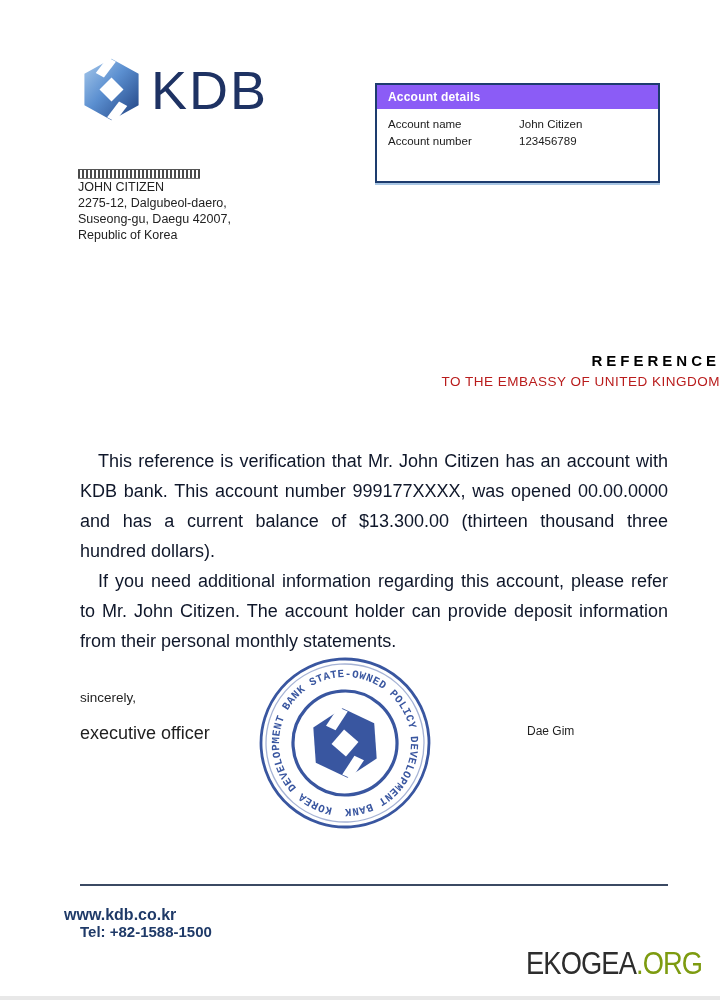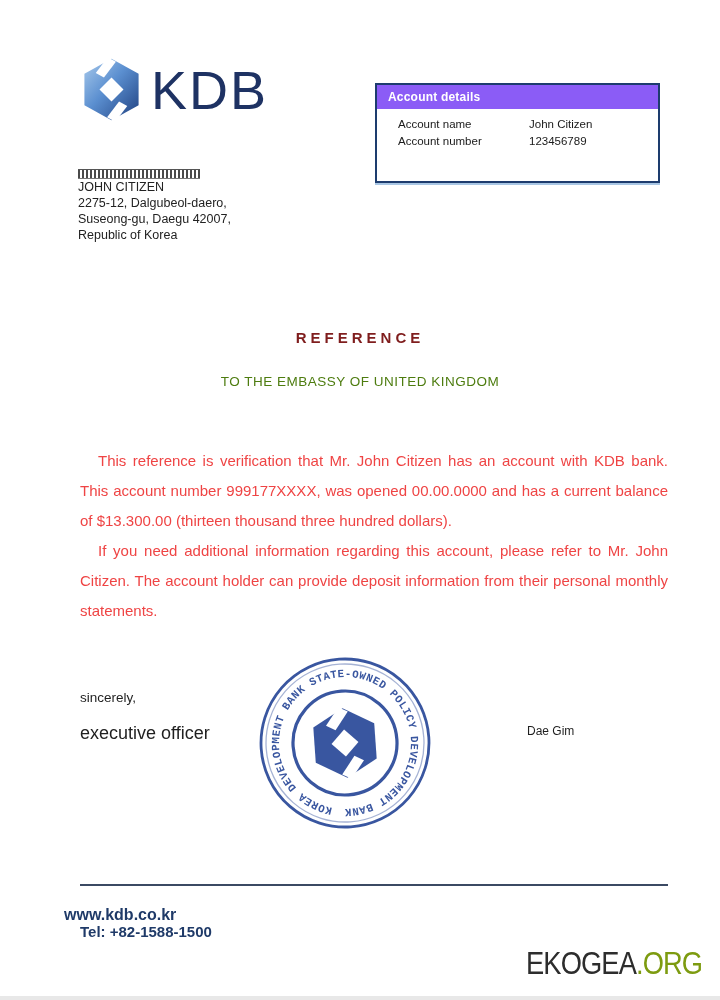--- a/index.html
+++ b/index.html
@@ -14,37 +14,37 @@
   .logo-word{font-size:54px;letter-spacing:2px;color:#1e3263;margin-left:8px;line-height:1;}
   
   .acct-box{
     position:absolute;left:375px;top:83px;width:285px;height:100px;
     border:2px solid #1d3c6e;background:#fff;box-shadow:0 2px 0 #a8c6e4;box-sizing:border-box;
   }
   .acct-head{
     background:#8b5cf6;color:#fff;font-weight:bold;font-size:12px;
     padding:5px 0 5px 11px;letter-spacing:.2px;
   }
-  .acct-body{padding:7px 21px;}
+  .acct-body{padding:7px 11px;}
   .acct-row{display:flex;font-size:11.5px;line-height:16.5px;color:#1a1a1a;}
   .acct-row .lbl{width:131px;}
   
   .redacted{
     position:absolute;left:78px;top:169px;width:122px;height:8px;
     background:repeating-linear-gradient(90deg,#4a4a4a 0 2px,transparent 2px 4px);
     border-top:1px solid #555;border-bottom:1px solid #777;
   }
   .recipient{position:absolute;left:78px;top:179px;font-size:12.5px;line-height:16px;color:#222;}
   
-  .ltr-title{position:absolute;left:0;top:329px;width:720px;text-align:center;
-    font-size:15px;font-weight:bold;letter-spacing:4px;color:#7f1d1d;}
-  .ltr-sub{position:absolute;left:0;top:374px;width:720px;text-align:center;
-    font-size:13.5px;letter-spacing:.5px;color:#4d7c0f;}
+  .ltr-title{position:absolute;left:0;top:352px;width:720px;text-align:right;
+    font-size:15px;font-weight:bold;letter-spacing:4px;color:#000000;}
+  .ltr-sub{position:absolute;left:0;top:374px;width:720px;text-align:right;
+    font-size:13.5px;letter-spacing:.5px;color:#b91c1c;}
   .ltr-body{position:absolute;left:80px;top:446px;width:588px;
-    font-size:15px;line-height:30px;text-align:justify;color:#ef4444;}
+    font-size:18px;line-height:30px;text-align:justify;color:#0f172a;}
   .ltr-body p{margin:0;text-indent:18px;}
   .closing{position:absolute;left:80px;top:690px;font-size:13.5px;}
   .sig-title{position:absolute;left:80px;top:723px;font-size:18px;}
   .sig-name{position:absolute;left:527px;top:724px;font-size:12px;}
   
   .stamp{position:absolute;left:254px;top:652px;width:182px;height:182px;
     transform:rotate(-4deg);opacity:.93;}
   .stamp text{
     font-family:"Liberation Mono","DejaVu Sans Mono",monospace;
     font-size:11px;font-weight:bold;letter-spacing:.5px;

